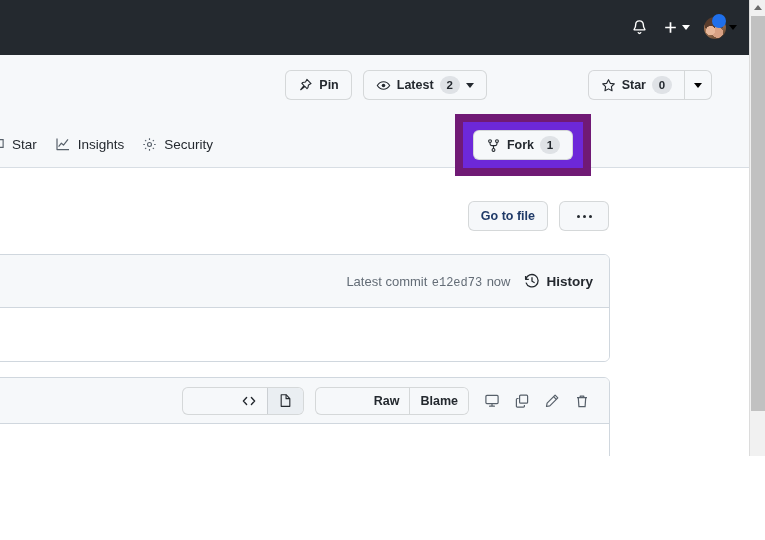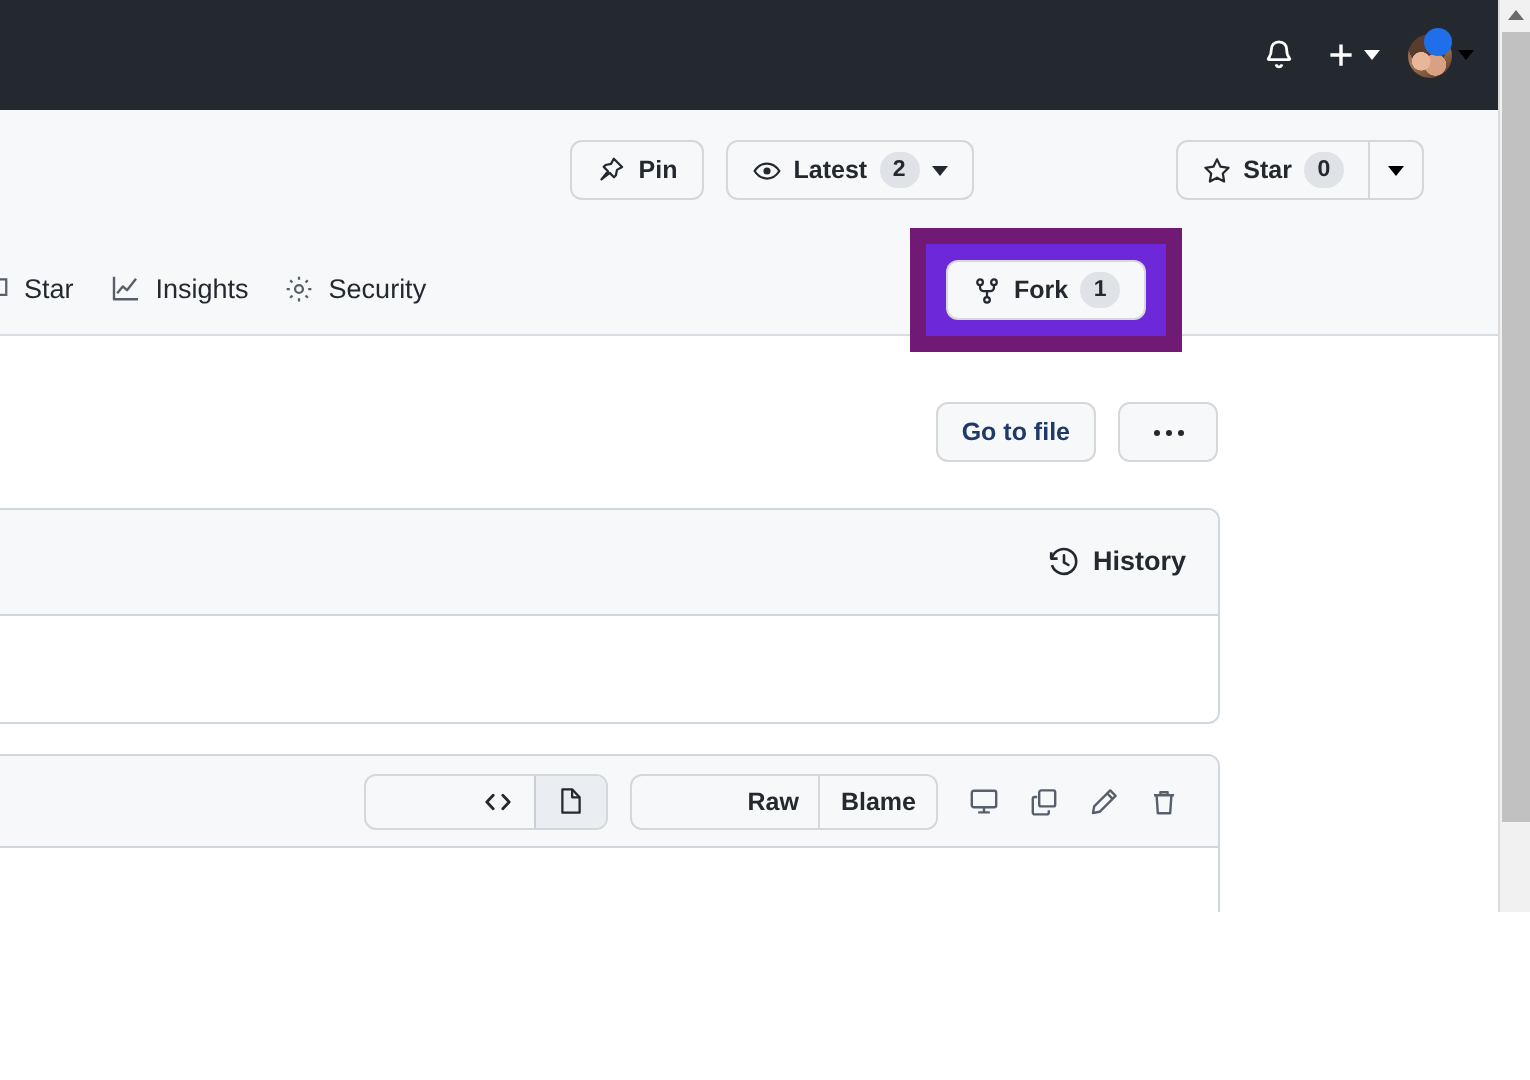--- a/index.html
+++ b/index.html
@@ -200,21 +200,21 @@
     gap: 14px;
   }
   .commit-meta {
     font-size: 13px; color: #636c76;
   }
   .commit-sha {
     font-family: "Liberation Mono", monospace;
     font-size: 12px; color: #636c76;
   }
   .history-link {
-    display: flex; align-items: flex-start; gap: 6px;
+    display: flex; align-items: center; gap: 6px;
     font-size: 13.5px; font-weight: bold; color: #24292f;
     cursor: pointer;
   }
   .commit-body { height: 54px; background: #ffffff; }
 
   
   .panel-file {
     left: -170px; top: 209px;
     width: 780px; height: 320px;
     overflow: hidden;
@@ -398,20 +398,25 @@
         <span class="dots">
             <i></i>
             <i></i>
             <i></i>
           </span>
       </div>
     </div>
 
     <div class="panel panel-commit">
       <div class="commit-head">
+        <div>
+          <span class="commit-meta">Latest commit</span>
+          <span class="commit-sha">e12ed73</span>
+          <span class="commit-meta">now</span>
+        </div>
         <div class="history-link">
           <span>
             <svg class="icon-svg" width="16" height="16" viewBox="0 0 16 16" fill="none" stroke="#24292f" stroke-width="1.3">
               <path d="M1.9 6.2A6.2 6.2 0 1 1 2 9.6"></path>
               <path d="M1.6 3.1v3.2h3.2" stroke-linejoin="round"></path>
               <path d="M8 4.7V8.2l2.2 1.3" stroke-linecap="round"></path>
             </svg>
           </span>
           <span>History</span>
         </div>

